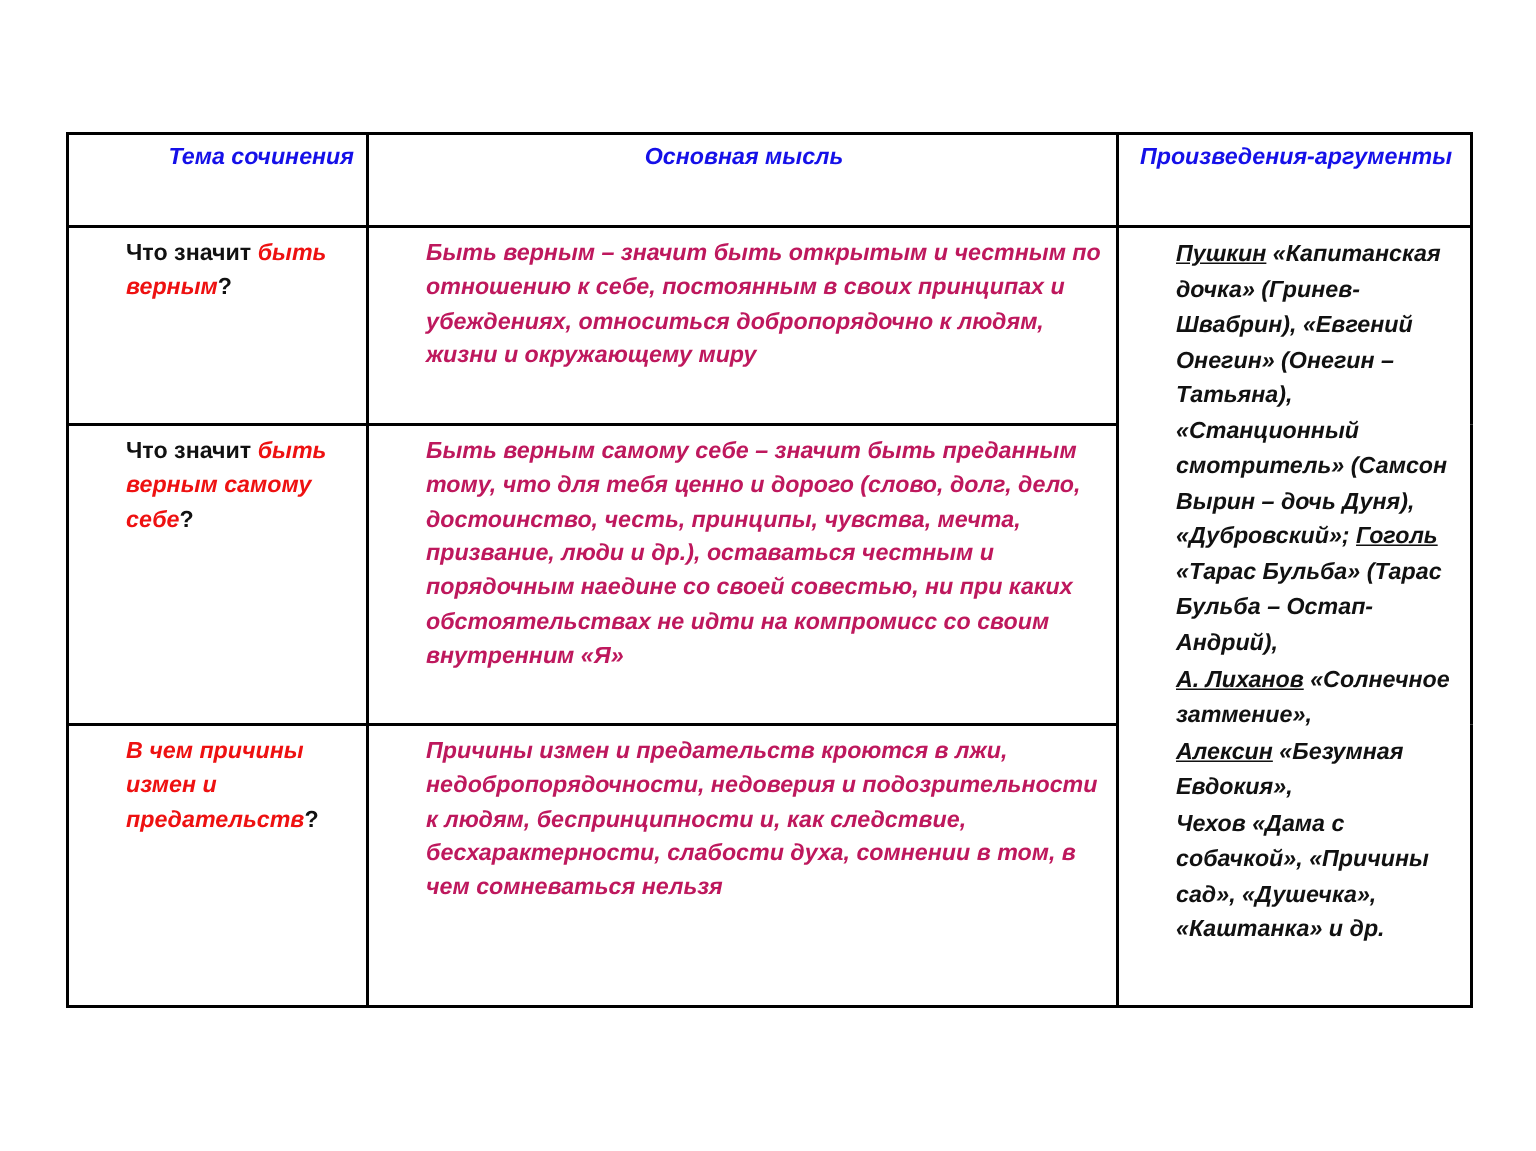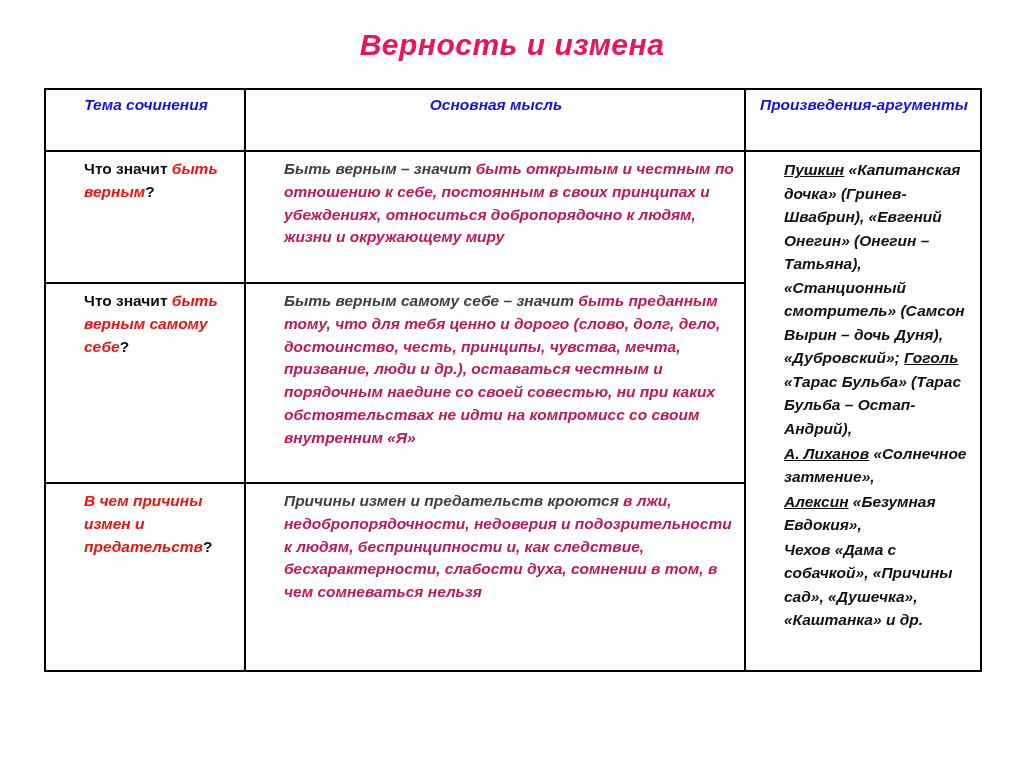--- a/index.html
+++ b/index.html
@@ -56,36 +56,36 @@
   thead th {
     color: #1510E8;
     font-weight: bold;
     font-style: italic;
     font-size: 15.5px;
     height: 48px;
     vertical-align: middle;
     padding: 4px 6px;
     line-height: 1.22;
   }
-  thead th.h-left { text-align: center; }
+  thead th.h-left { text-align: right; }
 
   td .cell {
     font-size: 15.5px;
     line-height: 1.47;
     font-weight: bold;
     font-style: italic;
     color: #111111;
     margin-left: 28px;
   }
   td.theme .cell { font-style: normal; }
   td.theme .cell .blk { font-style: normal; font-weight: bold; color: #111111; }
   td.theme .cell .red { font-style: italic; font-weight: bold; color: #EE1111; }
   td.theme .cell .qm { font-style: normal; font-weight: bold; color: #111111; }
 
-  td.idea .cell .lead { color: #404040; font-weight: bold; font-style: italic; }
+  td.idea .cell .lead { color: #be185d; font-weight: bold; font-style: italic; }
   td.idea .cell .rest { color: #be185d; font-weight: bold; font-style: italic; }
 
   td.works { vertical-align: top; }
   td.works .cell {
     font-size: 15.5px;
     line-height: 1.52;
     font-weight: bold;
     font-style: italic;
     color: #111111;
   }
@@ -95,21 +95,20 @@
 
   .row1 { height: 132px; }
   .row2 { height: 200px; }
   .row3 { height: 188px; }
 </style>
 </head>
 <body>
 
 <div class="page">
 
-  <div class="title">Верность и измена</div>
 
   <div class="table-wrap">
     <table class="grid">
       <colgroup>
         <col class="col-a">
         <col class="col-b">
         <col class="col-c">
       </colgroup>
       <thead>
         <tr>

